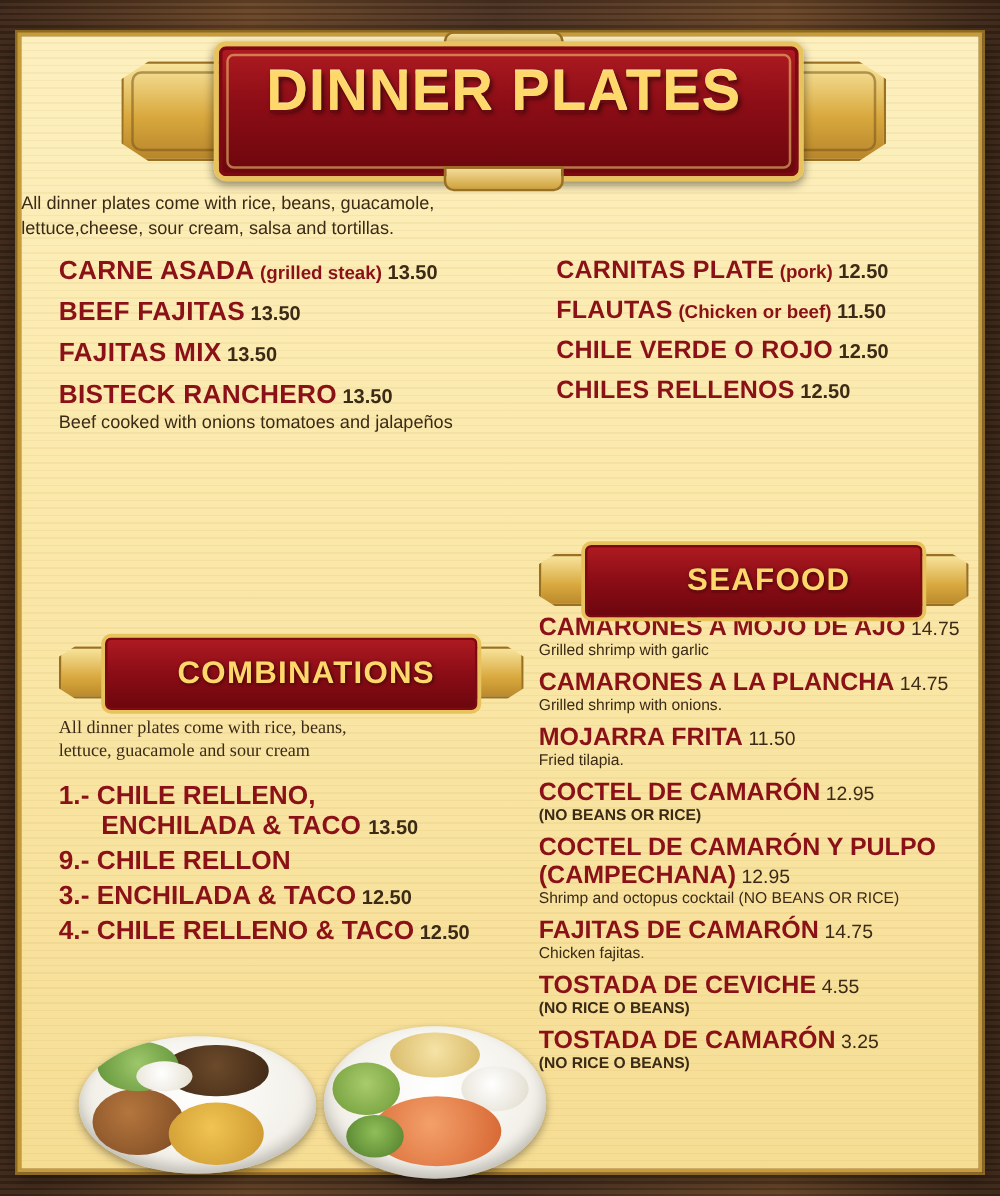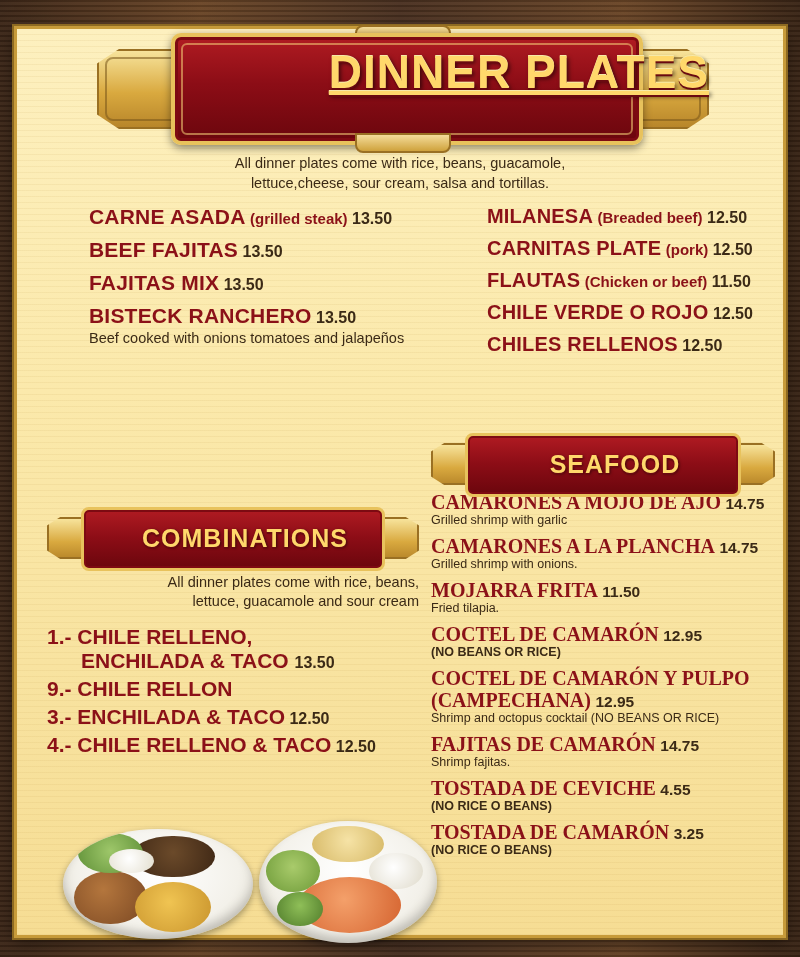--- a/index.html
+++ b/index.html
@@ -41,45 +41,44 @@
     background:linear-gradient(180deg,#b01b22 0%,#8c0d16 45%,#6b060d 100%);
     border:4px solid #e0b council;
     border:4px solid #e8c25c;
     border-radius:10px;
     box-shadow:inset 0 0 0 3px #7d0a12, 0 3px 8px rgba(0,0,0,.45);
   }
   .banner .plate .inner{
     position:absolute;inset:6px;border:2px solid rgba(245,210,120,.55);border-radius:6px;
   }
   .banner h1{
-    position:absolute;left:0;right:0;top:24px;margin:0;text-align:right;
+    position:absolute;left:0;right:0;top:24px;margin:0;text-align:center;
     font-size:46px;line-height:46px;letter-spacing:1px;font-weight:bold;
     color:#ffd86b;
     text-shadow:0 2px 0 #6a0a10, 0 -1px 0 #f6e9a8, 2px 2px 4px rgba(0,0,0,.6);
-    text-decoration:underline;
   }
   .banner .tab{
     position:absolute;left:50%;transform:translateX(-50%);
     width:92px;height:16px;background:linear-gradient(180deg,#f4dc9a,#cfa23c);
     border:2px solid #9a7023;border-radius:0 0 8px 8px;
   }
   .banner .tab.top{top:0;border-radius:8px 8px 0 0;}
   .banner .tab.bot{top:108px;}
 
   .subtitle{
-    position:absolute;left:0;right:0;top:124px;text-align:center;
+    position:absolute;left:0;right:0;top:124px;text-align:left;
     font-size:14.5px;color:#3b2a16;line-height:20px;
   }
 
   
   .col{position:absolute;}
   .colL{left:30px;top:176px;width:372px;}
   .colR{left:428px;top:176px;width:330px;}
 
-  .item{margin-bottom:9px;margin-left:42px;}
+  .item{margin-bottom:9px;}
   .item .nm{
     font-size:21px;font-weight:bold;color:#8b1118;letter-spacing:.2px;
     display:inline;
   }
   .item .qual{font-size:15px;font-weight:bold;color:#8b1118;}
   .item .pr{font-size:16px;font-weight:bold;color:#3b2a16;}
   .item .desc{display:block;font-size:14.5px;color:#3b2a16;line-height:18px;margin-top:1px;}
 
   .colR .item .nm{font-size:20px;}
 
@@ -99,31 +98,31 @@
     box-shadow:inset 0 0 0 2px #7d0a12;
   }
   .ribbon .plate span{
     position:absolute;left:0;right:0;top:14px;text-align:center;
     font-size:25px;font-weight:bold;color:#ffd86b;letter-spacing:1px;
     text-shadow:0 2px 0 #6a0a10, 1px 1px 3px rgba(0,0,0,.6);
     padding-left:24px;
   }
 
   .combos{position:absolute;left:30px;top:478px;width:372px;}
-  .cnote{font-size:14.5px;color:#3b2a16;text-align:right;line-height:19px;margin:8px 0 14px;}
+  .cnote{font-size:14.5px;color:#3b2a16;text-align:left;line-height:19px;margin:8px 0 14px;font-family:Liberation Serif, serif;}
   .combo{margin-bottom:4px;}
   .combo .ln{font-size:21px;font-weight:bold;color:#8b1118;}
   .combo .ln2{font-size:21px;font-weight:bold;color:#8b1118;display:block;padding-left:34px;}
   .combo .pr{font-size:16px;font-weight:bold;color:#3b2a16;}
 
   .seafood{position:absolute;left:414px;top:404px;width:344px;}
   .snote{font-size:14.5px;color:#3b2a16;text-align:center;line-height:19px;margin:8px 0 10px;}
   .sitem{margin-bottom:7px;}
-  .sitem .nm{font-size:20px;font-weight:bold;color:#8b1118;line-height:22px;font-family:Liberation Serif, serif;}
-  .sitem .pr{font-size:15.5px;font-weight:bold;color:#3b2a16;}
+  .sitem .nm{font-size:20px;font-weight:bold;color:#8b1118;line-height:22px;}
+  .sitem .pr{font-size:15.5px;font-weight:normal;color:#3b2a16;}
   .sitem .desc{display:block;font-size:12.5px;color:#3b2a16;line-height:15px;}
   .sitem .small{font-size:12.5px;font-weight:bold;color:#3b2a16;}
 
   
   .photo{position:absolute;border-radius:50%;}
   .p1{left:46px;top:800px;width:190px;height:110px;}
   .p2{left:242px;top:792px;width:178px;height:122px;}
   .plateimg{
     position:absolute;inset:0;border-radius:50%;
     background:radial-gradient(ellipse at 50% 40%, #ffffff 0%, #f3f1ea 60%, #d7d2c4 100%);
@@ -171,25 +170,20 @@
     </div>
     <div class="item">
       <span class="nm">BISTECK RANCHERO</span>
       <span class="pr">13.50</span>
       <span class="desc">Beef cooked with onions tomatoes and jalapeños</span>
     </div>
   </div>
 
   <div class="col colR">
     <div class="item">
-      <span class="nm">MILANESA</span>
-      <span class="qual">(Breaded beef)</span>
-      <span class="pr">12.50</span>
-    </div>
-    <div class="item">
       <span class="nm">CARNITAS PLATE</span>
       <span class="qual">(pork)</span>
       <span class="pr">12.50</span>
     </div>
     <div class="item">
       <span class="nm">FLAUTAS</span>
       <span class="qual">(Chicken or beef)</span>
       <span class="pr">11.50</span>
     </div>
     <div class="item">
@@ -260,21 +254,21 @@
       <span class="desc small">(NO BEANS OR RICE)</span>
     </div>
     <div class="sitem">
       <span class="nm">COCTEL DE CAMARÓN Y PULPO (CAMPECHANA)</span>
       <span class="pr">12.95</span>
       <span class="desc">Shrimp and octopus cocktail (NO BEANS OR RICE)</span>
     </div>
     <div class="sitem">
       <span class="nm">FAJITAS DE CAMARÓN</span>
       <span class="pr">14.75</span>
-      <span class="desc">Shrimp fajitas.</span>
+      <span class="desc">Chicken fajitas.</span>
     </div>
     <div class="sitem">
       <span class="nm">TOSTADA DE CEVICHE</span>
       <span class="pr">4.55</span>
       <span class="desc small">(NO RICE O BEANS)</span>
     </div>
     <div class="sitem">
       <span class="nm">TOSTADA DE CAMARÓN</span>
       <span class="pr">3.25</span>
       <span class="desc small">(NO RICE O BEANS)</span>

